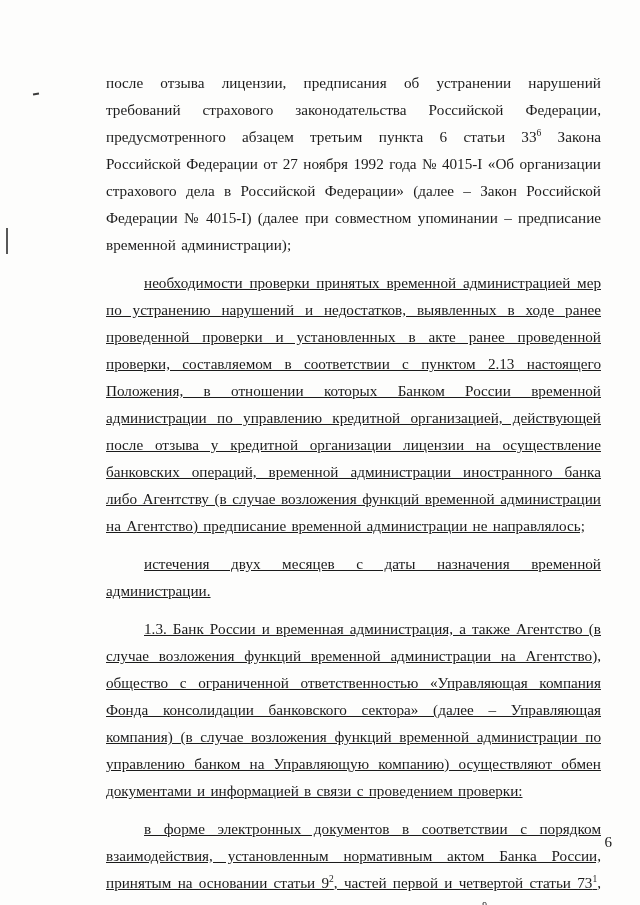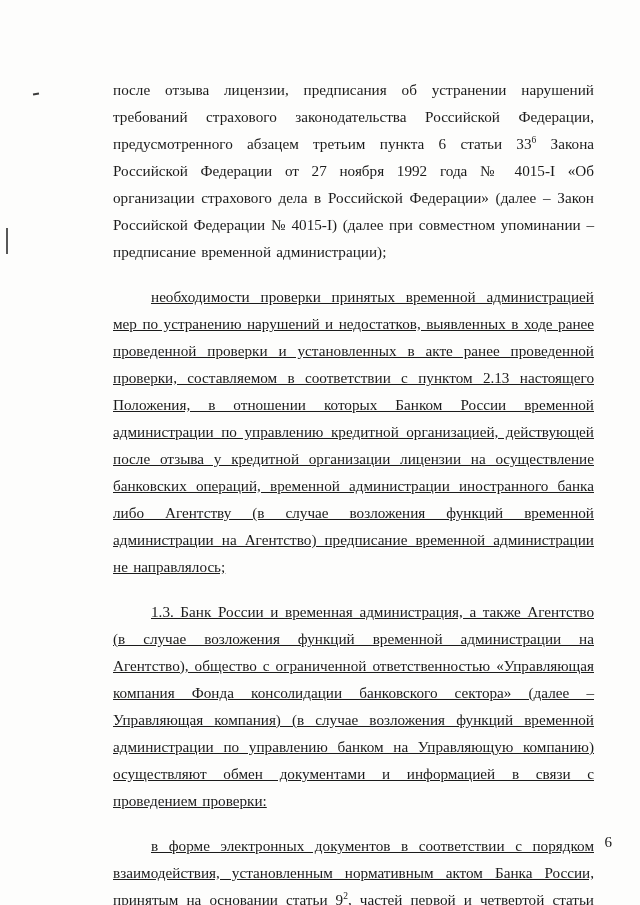--- a/index.html
+++ b/index.html
@@ -16,21 +16,21 @@
     font-family: "Liberation Serif", serif;
     color: #1b1b1b;
   }
   .content {
     position: absolute;
     left: 95px;
     top: 58px;
     width: 517px;
   }
   .para {
-    margin: 18px;
+    margin: 11px;
     font-size: 15.2px;
     line-height: 27px;
     text-align: justify;
     word-spacing: 1.5px;
   }
   .para.indent {
     text-indent: 38px;
     text-decoration: underline;
   }
   sup {
@@ -67,17 +67,18 @@
 </style>
 </head>
 <body>
 
 <div class="page">
   <div class="artifact dash"></div>
   <div class="artifact tick"></div>
   <div class="content">
       <p class="para">после отзыва лицензии, предписания об устранении нарушений требований страхового законодательства Российской Федерации, предусмотренного абзацем третьим пункта 6 статьи 33<sup>6</sup> Закона Российской Федерации от 27 ноября 1992 года № 4015-I «Об организации страхового дела в Российской Федерации» (далее – Закон Российской Федерации № 4015-I) (далее при совместном упоминании – предписание временной администрации);</p>
       <p class="para indent">необходимости проверки принятых временной администрацией мер по устранению нарушений и недостатков, выявленных в ходе ранее проведенной проверки и установленных в акте ранее проведенной проверки, составляемом в соответствии с пунктом 2.13 настоящего Положения, в отношении которых Банком России временной администрации по управлению кредитной организацией, действующей после отзыва у кредитной организации лицензии на осуществление банковских операций, временной администрации иностранного банка либо Агентству (в случае возложения функций временной администрации на Агентство) предписание временной администрации не направлялось;</p>
+      <p class="para indent">истечения двух месяцев с даты назначения временной администрации.</p>
       <p class="para indent">1.3. Банк России и временная администрация, а также Агентство (в случае возложения функций временной администрации на Агентство), общество с ограниченной ответственностью «Управляющая компания Фонда консолидации банковского сектора» (далее – Управляющая компания) (в случае возложения функций временной администрации по управлению банком на Управляющую компанию) осуществляют обмен документами и информацией в связи с проведением проверки:</p>
       <p class="para indent">в форме электронных документов в соответствии с порядком взаимодействия, установленным нормативным актом Банка России, принятым на основании статьи 9<sup>2</sup>, частей первой и четвертой статьи 73<sup>1</sup>, частей первой, третьей, шестой и восьмой статьи 76<sup>9</sup>, частей первой, третьей, шестой и восьмой статьи 76<sup>9-11</sup> Федерального закона от 10 июля 2002 года № 86-ФЗ</p>
     </div>
   <div class="page-number">6</div>
 </div>
 
 </body></html>

